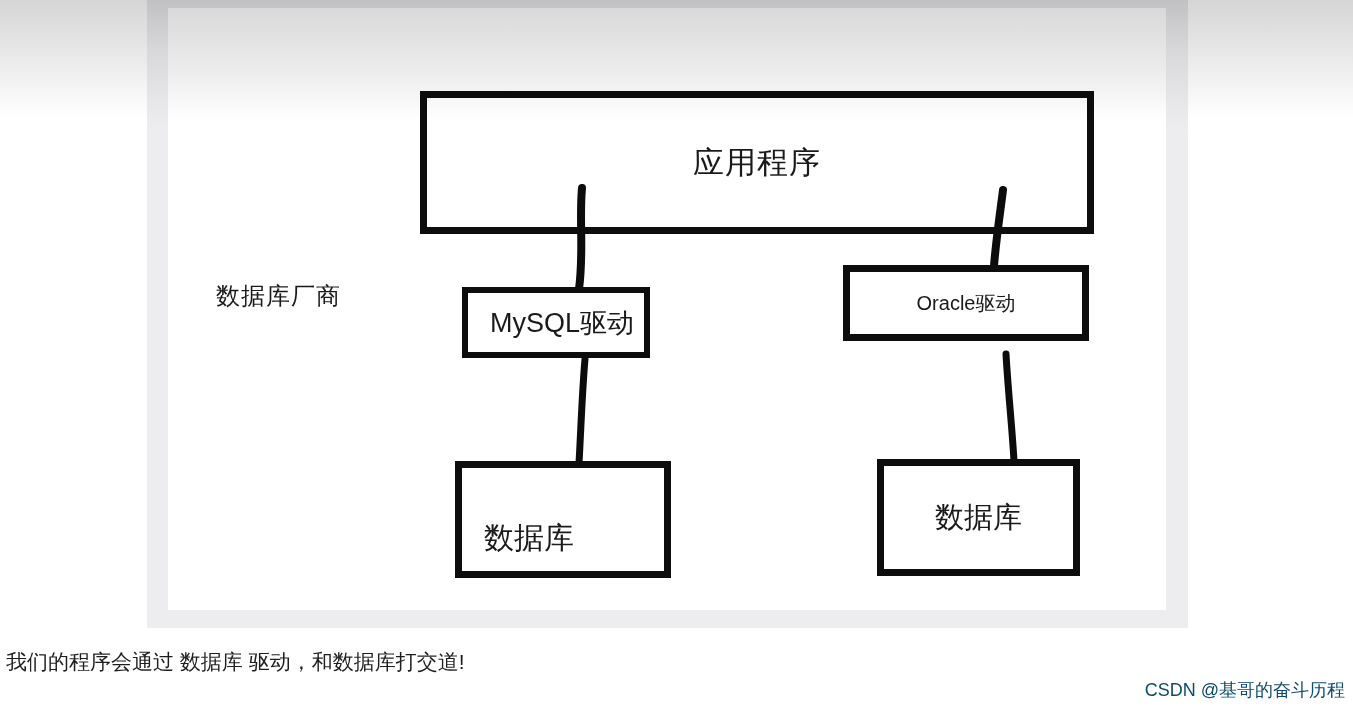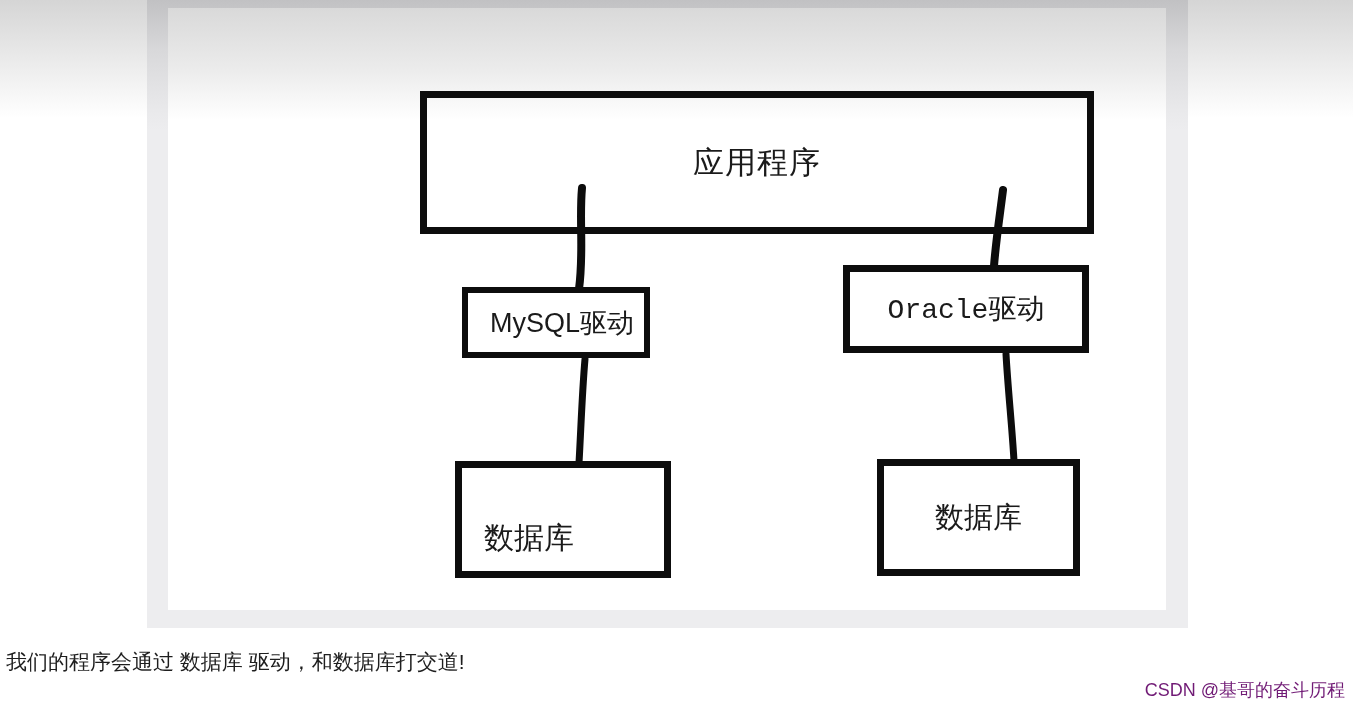--- a/index.html
+++ b/index.html
@@ -31,21 +31,21 @@
     box-sizing: border-box;
     border: 7px solid #0d0d0d;
     display: flex;
     align-items: center;
     justify-content: center;
     background: transparent;
     color: #1a1a1a;
   }
   .app-box    { left: 252px; top: 36px;  width: 674px; height: 143px; font-size: 31px; letter-spacing: 1px; margin-top: 47px; }
   .mysql-box  { left: 294px; top: 279px; width: 188px; height: 71px;  font-size: 27px; border-width: 6px; padding-left: 12px; }
-  .oracle-box { left: 675px; top: 257px; width: 246px; height: 88px;  font-size: 28px; font-family: Liberation Mono, monospace; }
+  .oracle-box { left: 675px; top: 257px; width: 246px; height: 76px;  font-size: 20px; }
   .db-left    { left: 287px; top: 453px; width: 216px; height: 117px; font-size: 30px;
                 justify-content: flex-start; align-items: flex-end;
                 padding: 0 0 12px 22px; }
   .db-right   { left: 709px; top: 451px; width: 203px; height: 117px; font-size: 29px; }
 
   .vendor-label {
     position: absolute;
     left: 48px; top: 272px;
     font-size: 24px;
     letter-spacing: 1px;
@@ -58,21 +58,21 @@
     left: 6px; top: 648px;
     font-size: 21px;
     color: #1e1e1e;
     white-space: nowrap;
   }
 
   .watermark {
     position: absolute;
     right: 8px; top: 678px;
     font-size: 18px;
-    color: #701a75;
+    color: #0c4a6e;
     text-shadow: 0 1px 0 #ffffff;
     white-space: nowrap;
   }
 </style>
 </head>
 <body>
 
 <div class="article-image">
   <div class="slide">
 
@@ -80,20 +80,21 @@
       <path d="M414,180 C411,212 416,244 411,281" fill="none" stroke="#0c0c0c" stroke-width="8" stroke-linecap="round"></path>
       <path d="M835,182 C832,206 828,232 826,258" fill="none" stroke="#0c0c0c" stroke-width="8" stroke-linecap="round"></path>
       <path d="M417,351 C414,386 413,420 411,455" fill="none" stroke="#0c0c0c" stroke-width="7" stroke-linecap="round"></path>
       <path d="M838,346 C840,382 844,418 846,453" fill="none" stroke="#0c0c0c" stroke-width="7" stroke-linecap="round"></path>
     </svg>
 
     <div class="dbox app-box">
       <span>应用程序</span>
     </div>
 
+    <div class="vendor-label">数据库厂商</div>
 
     <div class="dbox mysql-box">
       <span>MySQL驱动</span>
     </div>
 
     <div class="dbox oracle-box">
       <span>Oracle驱动</span>
     </div>
 
     <div class="dbox db-left">

